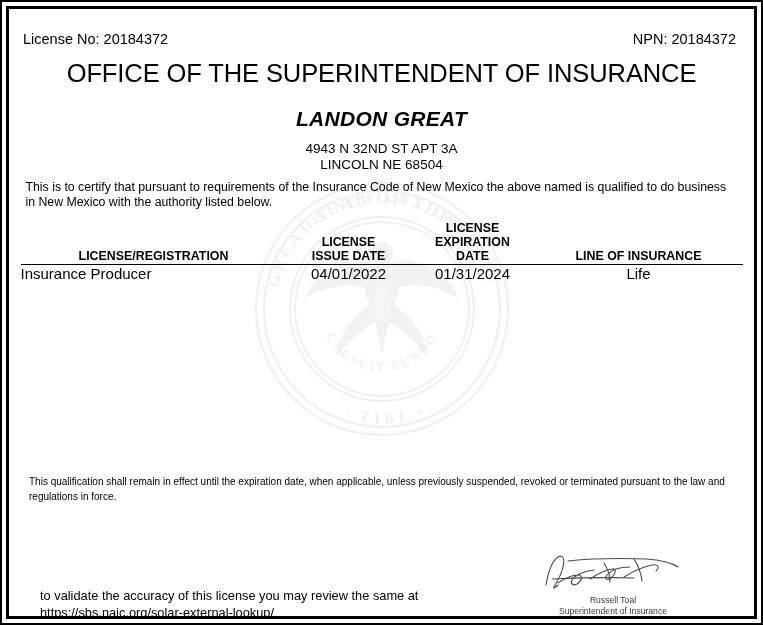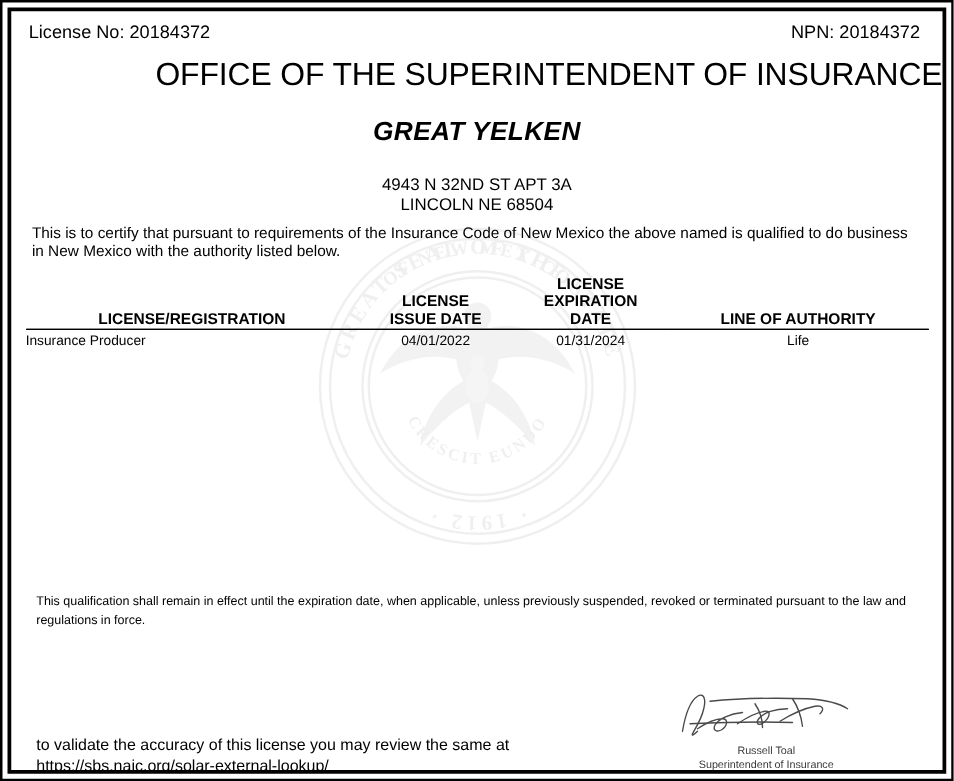--- a/index.html
+++ b/index.html
@@ -57,38 +57,38 @@
     height: 100%;
     box-sizing: border-box;
   }
 
   
   .meta-row {
     position: relative;
     display: flex;
     align-items: baseline;
     justify-content: space-between;
-    padding: 9px 18px 0 14px;
+    padding: 22px 18px 0 14px;
     font-size: 14.5px;
   }
   .meta-left, .meta-right {
     white-space: nowrap;
   }
   .meta-center {
     position: absolute;
     left: 0;
     right: 0;
     text-align: center;
     font-size: 16.5px;
     pointer-events: none;
   }
 
   
   .office-title {
-    text-align: right;
+    text-align: center;
     font-size: 25.5px;
     font-weight: normal;
     letter-spacing: -0.1px;
     margin: 12px 0 0 0;
     white-space: nowrap;
   }
 
   
   .licensee-name {
     text-align: center;
@@ -96,21 +96,21 @@
     font-weight: bold;
     font-style: italic;
     margin: 19px 0 0 0;
     letter-spacing: 0.3px;
   }
 
   
   .address-block {
     text-align: center;
     font-size: 13.5px;
-    margin-top: 22px;
+    margin-top: 10px;
     line-height: 16px;
   }
   .address-line { display: block; }
 
   
   .certify-text {
     text-align: left;
     font-size: 12.3px;
     line-height: 15px;
     margin: 7px auto 0 auto;
@@ -137,21 +137,21 @@
   }
   .license-table th .hdr-stack {
     display: block;
   }
   .col-registration { width: 266px; text-align: center; }
   .col-issue        { width: 124px; text-align: center; }
   .col-expiration   { width: 124px; text-align: center; }
   .col-authority    { width: 208px; text-align: center; }
 
   .license-table td {
-    font-size: 11px;
+    font-size: 15px;
     padding: 2px 0 0 0;
     line-height: 14px;
   }
   td.col-registration { text-align: left; }
   td.col-issue        { text-align: center; }
   td.col-expiration   { text-align: center; }
   td.col-authority    { text-align: center; }
 
   
   .qualification-note {
@@ -166,21 +166,21 @@
 
   
   .footer-validate {
     position: absolute;
     left: 20px;
     top: 578px;
     font-size: 12.8px;
     line-height: 17px;
     text-align: left;
   }
-  .footer-validate .validate-line { display: block; }
+  .footer-validate .validate-line { display: block; margin-left: 11px; }
 
   
   .signature-block {
     position: absolute;
     right: 46px;
     top: 540px;
     width: 190px;
     text-align: center;
   }
   .signature-mark {
@@ -257,21 +257,21 @@
 
     <div class="content">
 
       <div class="meta-row">
         <span class="meta-left">License No: 20184372</span>
         <span class="meta-right">NPN: 20184372</span>
       </div>
 
       <h1 class="office-title">OFFICE OF THE SUPERINTENDENT OF INSURANCE</h1>
 
-      <div class="licensee-name">GREAT YELKEN</div>
+      <div class="licensee-name">LANDON GREAT</div>
 
       <div class="address-block">
         <span class="address-line">4943 N 32ND ST APT 3A</span>
         <span class="address-line">LINCOLN NE 68504</span>
       </div>
 
       <p class="certify-text">This is to certify that pursuant to requirements of the Insurance Code of New Mexico the above named is qualified to do business in New Mexico with the authority listed below.</p>
 
       <table class="license-table">
         <thead>
@@ -282,21 +282,21 @@
             <th class="col-issue">
               <span class="hdr-stack">LICENSE</span>
               <span class="hdr-stack">ISSUE DATE</span>
             </th>
             <th class="col-expiration">
               <span class="hdr-stack">LICENSE</span>
               <span class="hdr-stack">EXPIRATION</span>
               <span class="hdr-stack">DATE</span>
             </th>
             <th class="col-authority">
-              <span class="hdr-stack">LINE OF AUTHORITY</span>
+              <span class="hdr-stack">LINE OF INSURANCE</span>
             </th>
           </tr>
         </thead>
         <tbody>
           <tr>
             <td class="col-registration">Insurance Producer</td>
             <td class="col-issue">04/01/2022</td>
             <td class="col-expiration">01/31/2024</td>
             <td class="col-authority">Life</td>
           </tr>

